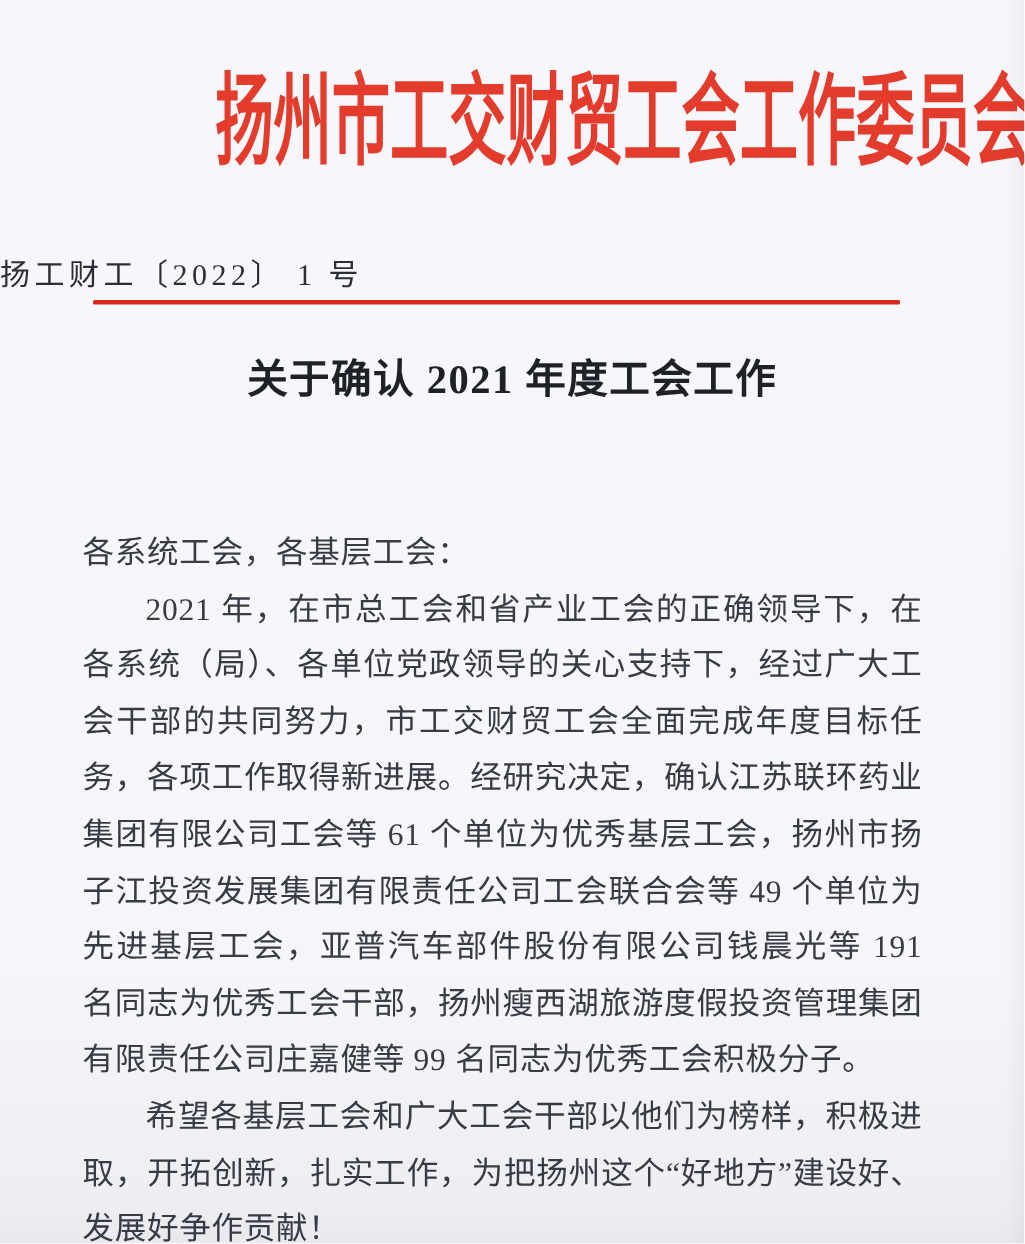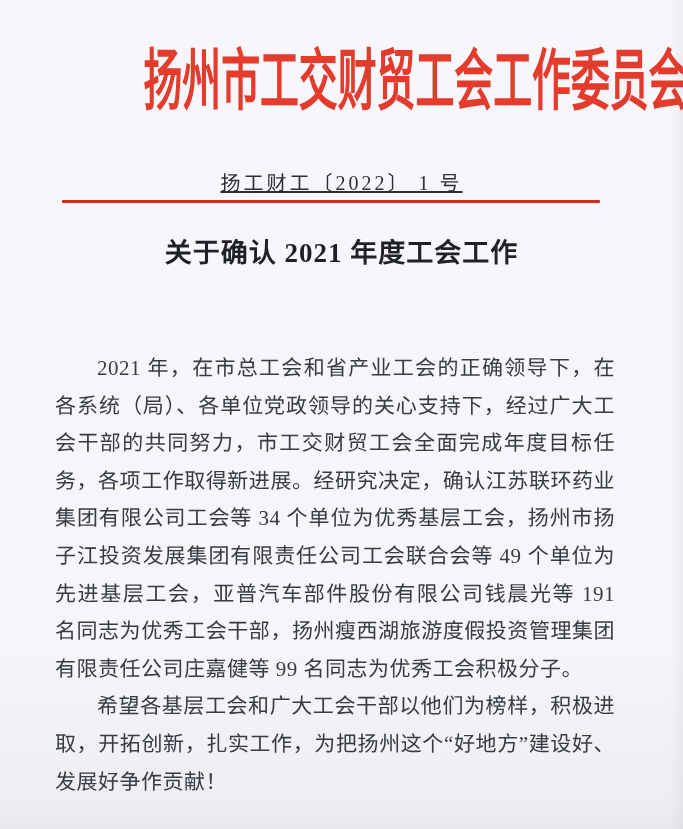--- a/index.html
+++ b/index.html
@@ -32,25 +32,24 @@
     transform-origin: 50% 50%;
     letter-spacing: 0;
   }
 
   
   .doc-number {
     position: absolute;
     top: 167px;
     left: 0;
     width: 100%;
-    text-align: center;
+    text-align: left;
     font-size: 20px;
     letter-spacing: 3px;
     color: #2b2e36;
-    text-decoration: underline;
   }
 
   
   .red-rule {
     position: absolute;
     top: 200px;
     left: 62px;
     width: 538px;
     height: 3px;
     background: #d62a1e;
@@ -105,19 +104,20 @@
 
   <div class="doc-number">扬工财工〔2022〕 1 号</div>
 
   <div class="red-rule"></div>
 
   <div class="notice-title">
     <div>关于确认 2021 年度工会工作</div>
   </div>
 
   <div class="doc-body">
-    <p class="indent">2021 年，在市总工会和省产业工会的正确领导下，在各系统（局）、各单位党政领导的关心支持下，经过广大工会干部的共同努力，市工交财贸工会全面完成年度目标任务，各项工作取得新进展。经研究决定，确认江苏联环药业集团有限公司工会等 34 个单位为优秀基层工会，扬州市扬子江投资发展集团有限责任公司工会联合会等 49 个单位为先进基层工会，亚普汽车部件股份有限公司钱晨光等 191 名同志为优秀工会干部，扬州瘦西湖旅游度假投资管理集团有限责任公司庄嘉健等 99 名同志为优秀工会积极分子。</p>
+    <p>各系统工会，各基层工会：</p>
+    <p class="indent">2021 年，在市总工会和省产业工会的正确领导下，在各系统（局）、各单位党政领导的关心支持下，经过广大工会干部的共同努力，市工交财贸工会全面完成年度目标任务，各项工作取得新进展。经研究决定，确认江苏联环药业集团有限公司工会等 61 个单位为优秀基层工会，扬州市扬子江投资发展集团有限责任公司工会联合会等 49 个单位为先进基层工会，亚普汽车部件股份有限公司钱晨光等 191 名同志为优秀工会干部，扬州瘦西湖旅游度假投资管理集团有限责任公司庄嘉健等 99 名同志为优秀工会积极分子。</p>
     <p class="indent">希望各基层工会和广大工会干部以他们为榜样，积极进取，开拓创新，扎实工作，为把扬州这个“好地方”建设好、发展好争作贡献！</p>
   </div>
 
   <div class="scan-shade"></div>
 
 </div>
 
 </body></html>

